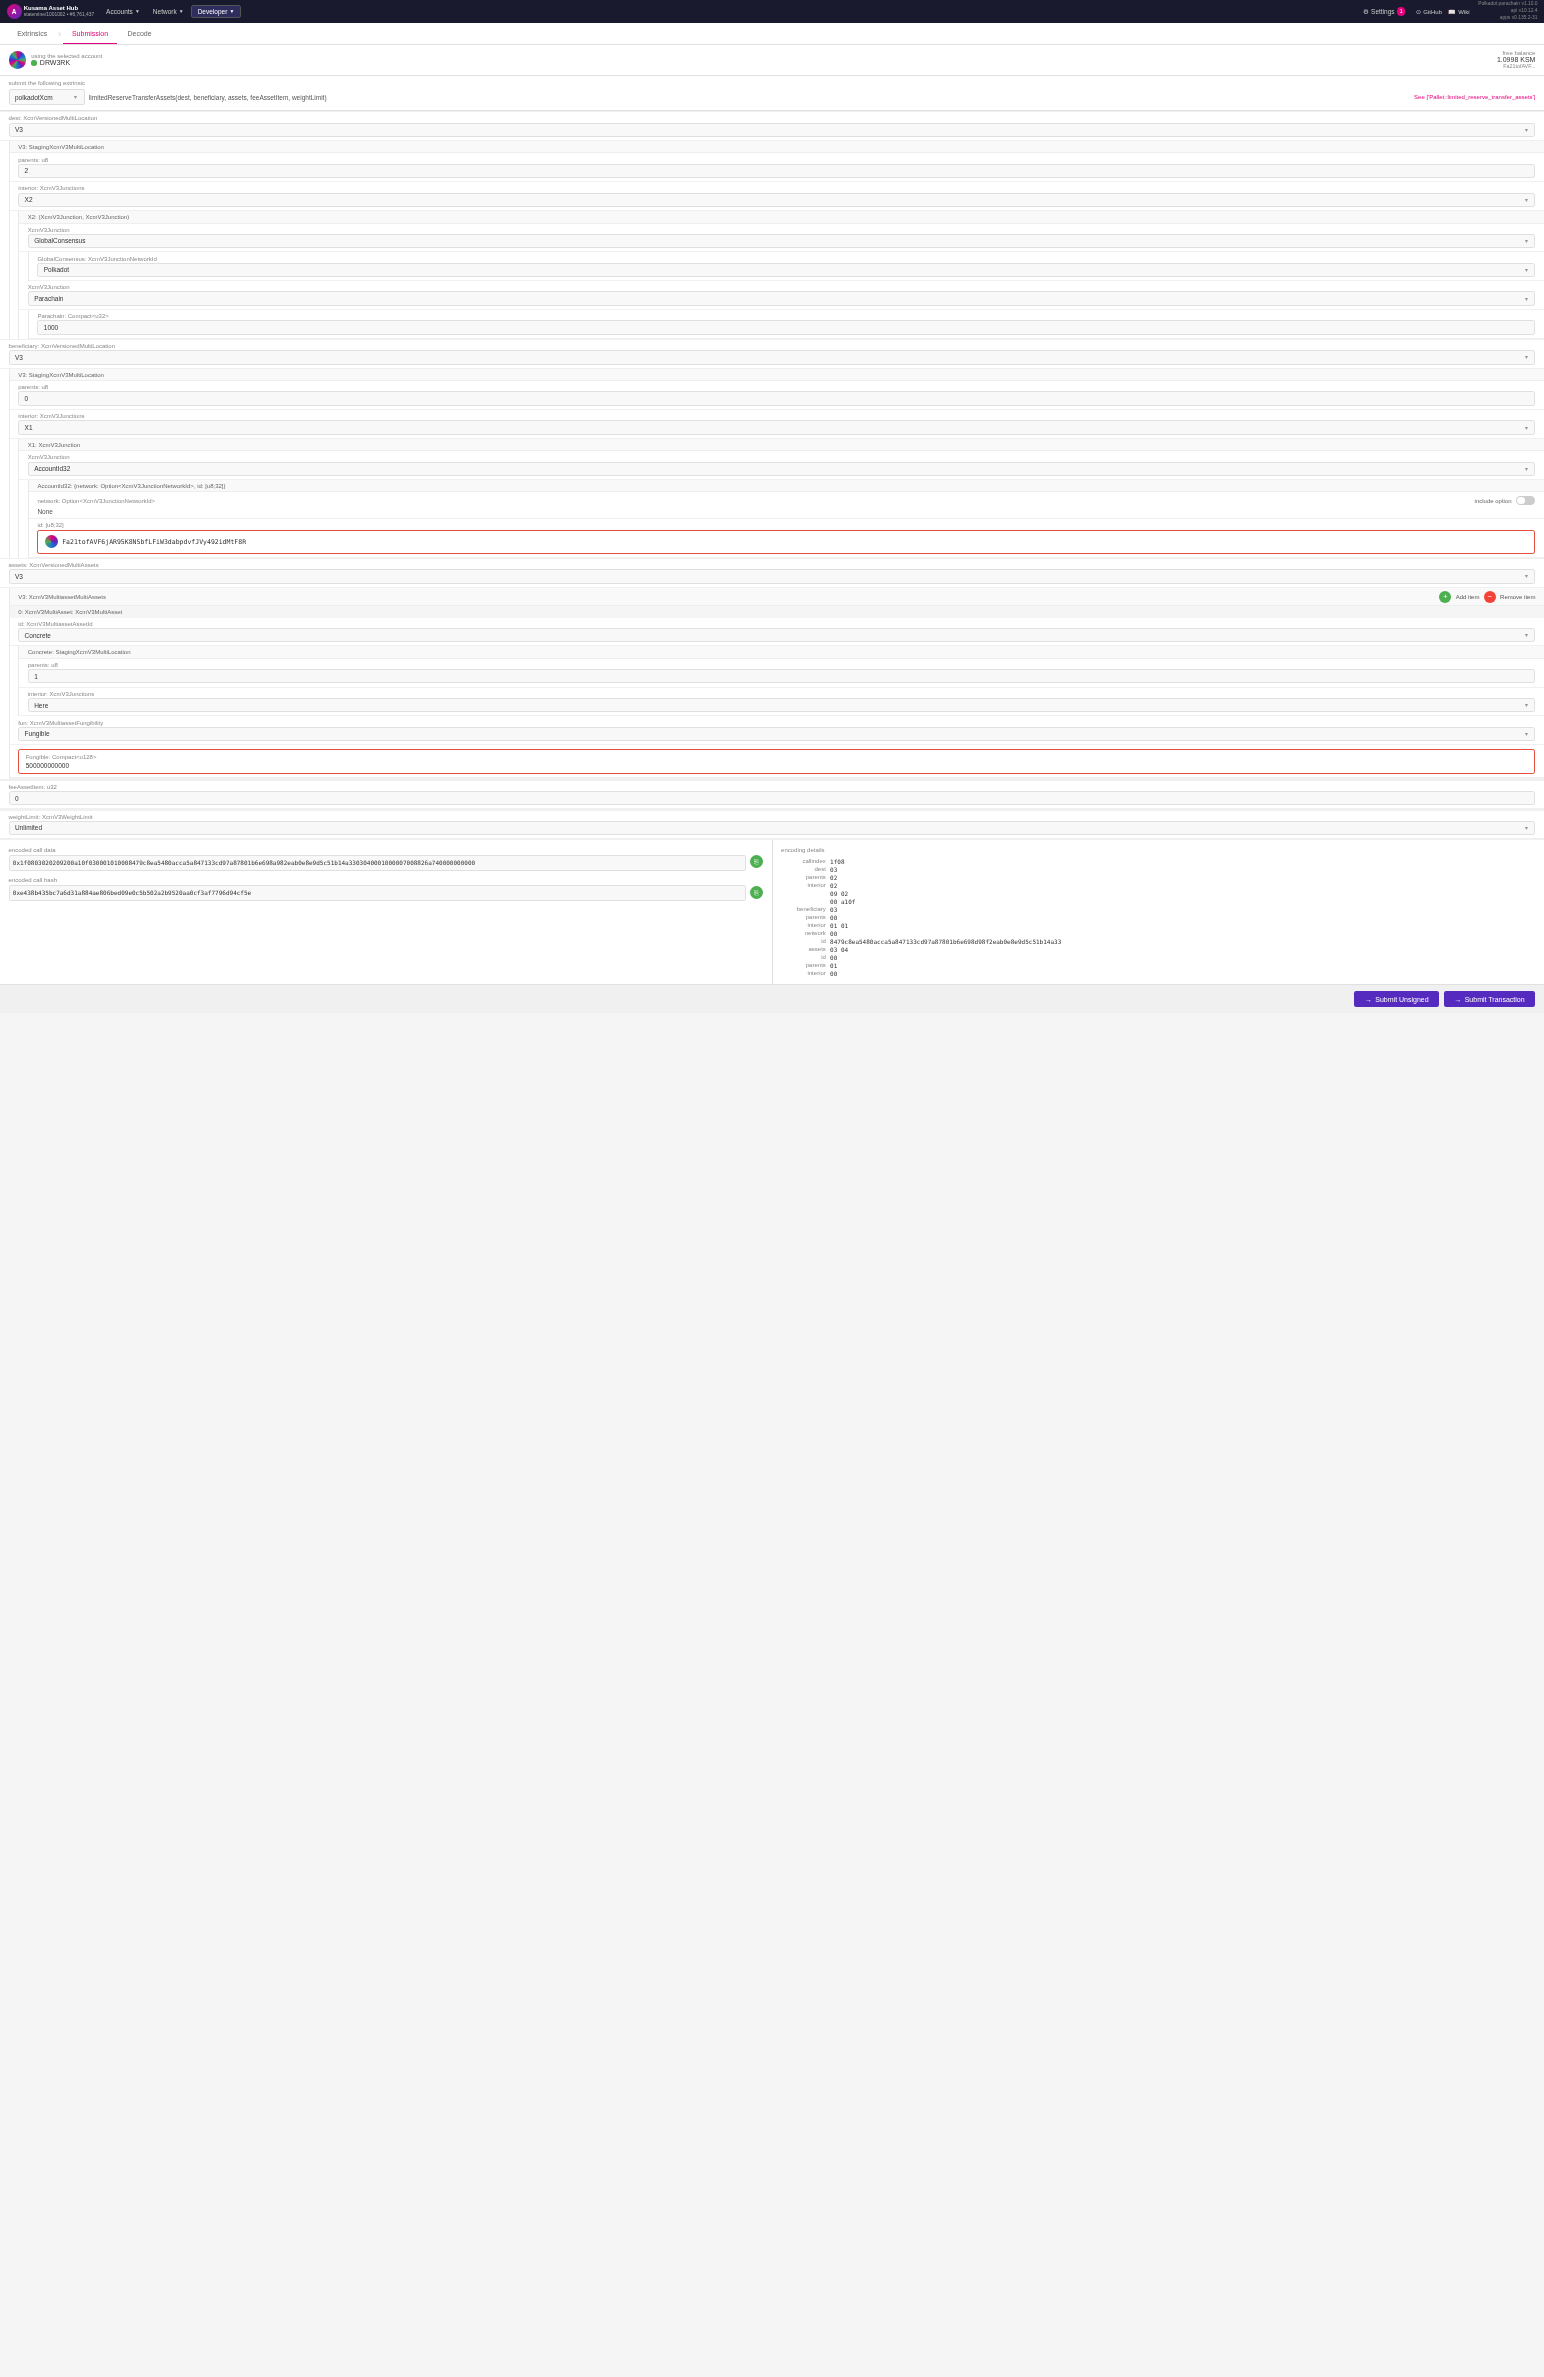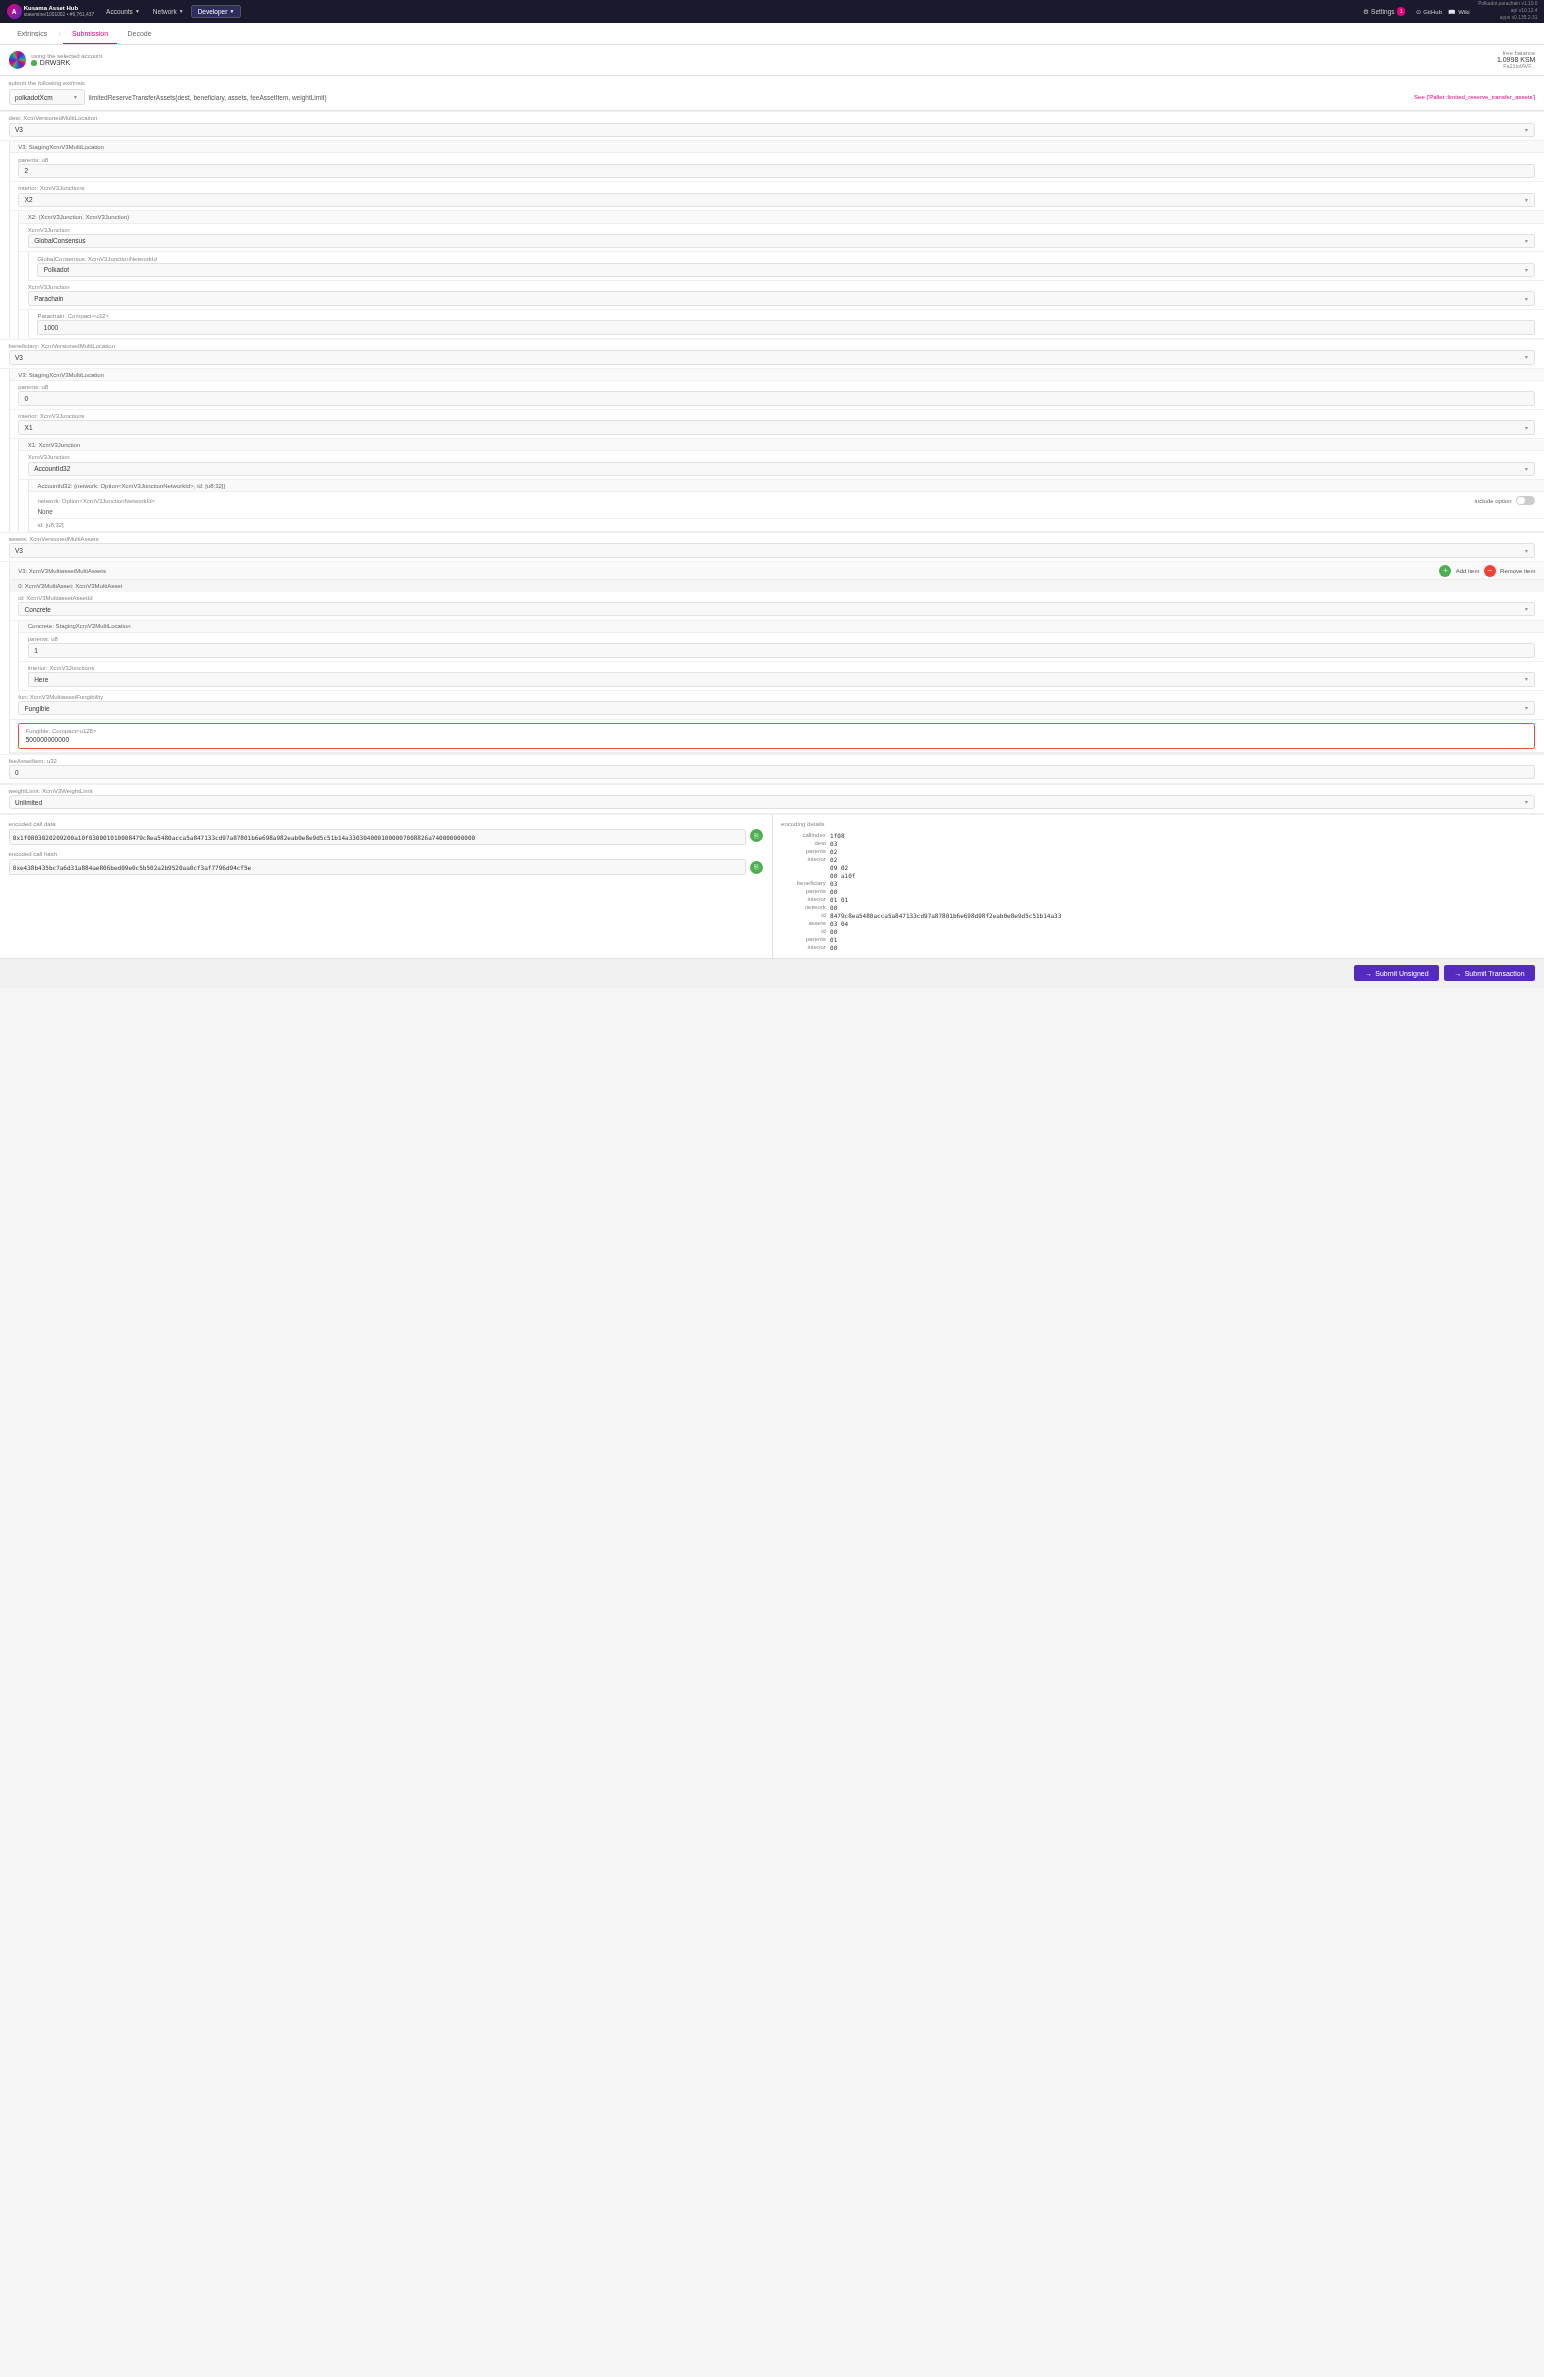--- a/index.html
+++ b/index.html
@@ -201,20 +201,24 @@
                     <div style="width:7.6px;height:7.6px;background:white;border-radius:50%;position:absolute;top:1.1px;left:1.1px;"></div>
                   </div>
                 </div>
               </div>
               <div style="font-size:6.5px;color:#555;padding-top:2.2px;">None</div>
             </div>
 
             <div style="padding:3.2px 8.6px;border-bottom:0.5px solid #f0f0f0;">
               <div style="font-size:6px;color:#888;">id: [u8;32]</div>
 
+              <div style="border:1.1px solid #e74c3c;border-radius:2.2px;padding:4.3px 6.5px;margin-top:2.2px;background:#fff;display:flex;align-items:center;gap:4.3px;cursor:pointer;">
+                <div style="width:13px;height:13px;border-radius:50%;background:conic-gradient(#e6007a,#552bbf,#1976d2,#4caf50,#e6007a);flex-shrink:0;"></div>
+                <span style="font-size:6.5px;font-family:monospace;">Fa21tofAVF6jAR95K8NSbfLFiW3dabpdvfJVy492idMtF8R</span>
+              </div>
             </div>
           </div>
         </div>
       </div>
     </div>
 
     <div style="background:#fff;margin-top:1.1px;">
       <div style="padding:3.2px 8.6px;border-bottom:0.5px solid #f0f0f0;">
         <div style="font-size:6px;color:#888;">assets: XcmVersionedMultiAssets</div>
         <div style="background:#f8f8f8;border:0.5px solid #e0e0e0;border-radius:2.2px;padding:2.7px 5.4px;font-size:6.5px;display:flex;align-items:center;justify-content:space-between;margin-top:1.1px;cursor:pointer;">

